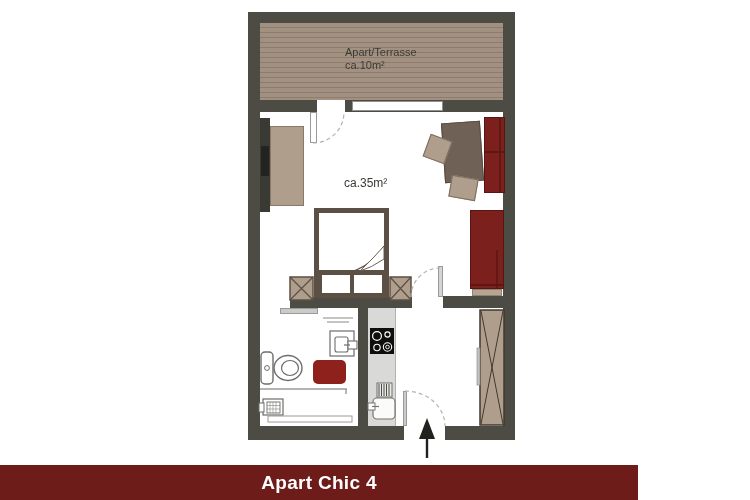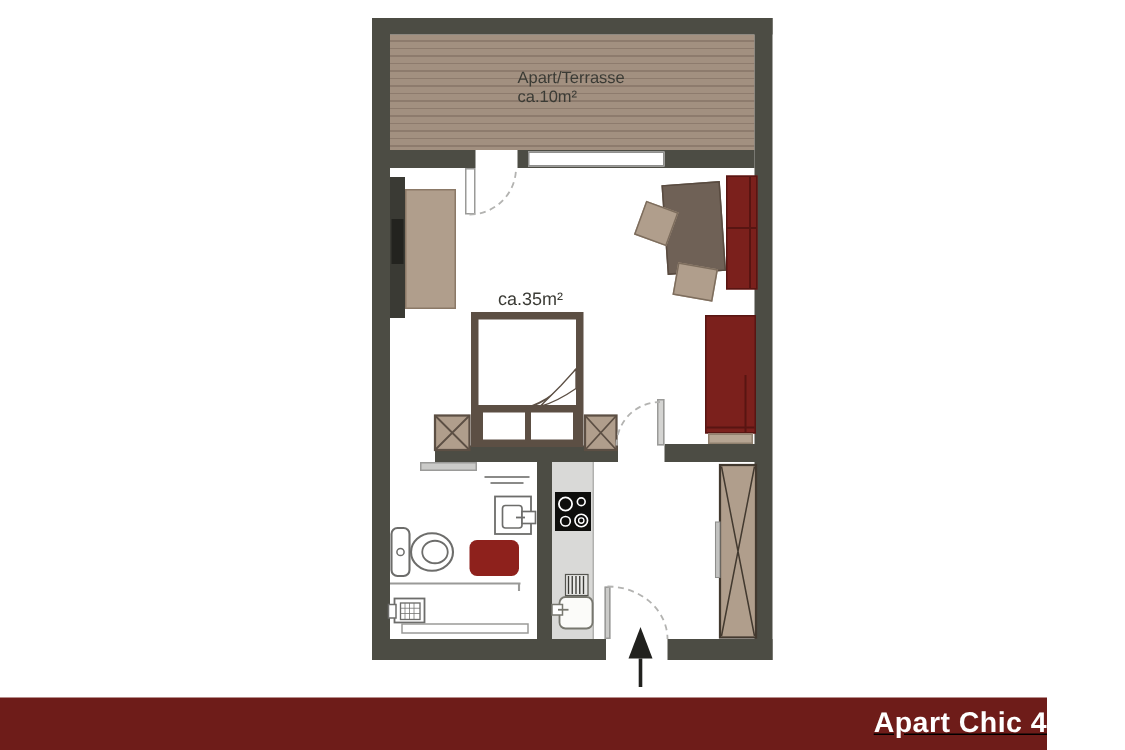--- a/index.html
+++ b/index.html
@@ -10,22 +10,22 @@
   .opening{position:absolute;background:#ffffff;}
   .deck{position:absolute;background:repeating-linear-gradient(180deg,var(--deck,#a29080) 0 4px,var(--deck-line,#8d7b6d) 4px 5px);}
   .win{position:absolute;background:#ffffff;border:1px solid #90908e;box-sizing:border-box;}
   .leaf-w{position:absolute;background:#ffffff;border:1px solid #9a9a98;box-sizing:border-box;}
   .leaf-g{position:absolute;background:#cbcbc9;border:1px solid #9a9a98;box-sizing:border-box;}
   .tan{background:var(--furniture-tan,#b09e8c);}
   .label{position:absolute;color:var(--label-text,#3b3b35);}
   .balcony-label{font-size:11px;line-height:13px;}
   .room-label{font-size:12px;}
   .red{background:var(--accent-red,#7b201c);border:1.5px solid var(--accent-red-dark,#581512);box-sizing:border-box;}
-  .banner{position:absolute;left:0;top:465px;width:698px;height:35px;background:var(--banner-bg,#6e1c19);
-          display:flex;align-items:center;justify-content:flex-end;text-decoration:underline;}
+  .banner{position:absolute;left:0;top:465px;width:638px;height:35px;background:var(--banner-bg,#6e1c19);
+          display:flex;align-items:center;justify-content:center;}
   .banner span{color:var(--banner-text,#ffffff);font-size:19px;font-weight:bold;letter-spacing:.3px;}
   svg.overlay{position:absolute;left:0;top:0;pointer-events:none;}
 </style>
 </head>
 <body>
 
 <div class="stage">
 
   <div class="deck" style="left:260px;top:23px;width:243px;height:77px;"></div>
   <div class="label balcony-label" style="left:345px;top:46px;">
@@ -41,21 +41,21 @@
   <div class="wall" style="left:260px;top:100px;width:243px;height:12px;"></div>
   <div class="win" style="left:352px;top:101px;width:91px;height:10px;"></div>
   <div class="opening" style="left:317px;top:100px;width:28px;height:12px;"></div>
   <div class="leaf-w" style="left:310px;top:112px;width:7px;height:31px;"></div>
 
   <div class="wall" style="left:290px;top:297px;width:122px;height:11px;"></div>
   <div class="wall" style="left:443px;top:296px;width:62px;height:12px;"></div>
   <div class="wall" style="left:358px;top:308px;width:10px;height:118px;"></div>
   <div class="opening" style="left:404px;top:426px;width:41px;height:14px;"></div>
 
-  <div class="label room-label" style="left:332px;top:176px;margin-top:16px;">ca.35m²</div>
+  <div class="label room-label" style="left:344px;top:176px;">ca.35m²</div>
 
   <div class="abs" style="left:260px;top:118px;width:10px;height:94px;background:#3a3a34;"></div>
   <div class="abs" style="left:261px;top:146px;width:8px;height:30px;background:#23231f;"></div>
   <div class="abs tan" style="left:270px;top:126px;width:34px;height:80px;border:1px solid #8b7967;box-sizing:border-box;"></div>
 
   <div class="abs" style="left:443px;top:122px;width:39px;height:60px;background:var(--furniture-dark,#6f6156);border:1px solid #594b40;box-sizing:border-box;transform:rotate(-4deg);"></div>
   <div class="abs tan" style="left:426px;top:137px;width:23px;height:24px;border:1px solid #7d6d5d;box-sizing:border-box;transform:rotate(20deg);"></div>
   <div class="abs tan" style="left:450px;top:177px;width:27px;height:22px;border:1px solid #7d6d5d;box-sizing:border-box;transform:rotate(10deg);"></div>
   <div class="abs red" style="left:484px;top:117px;width:21px;height:76px;"></div>
   <div class="abs red" style="left:470px;top:210px;width:34px;height:79px;"></div>

